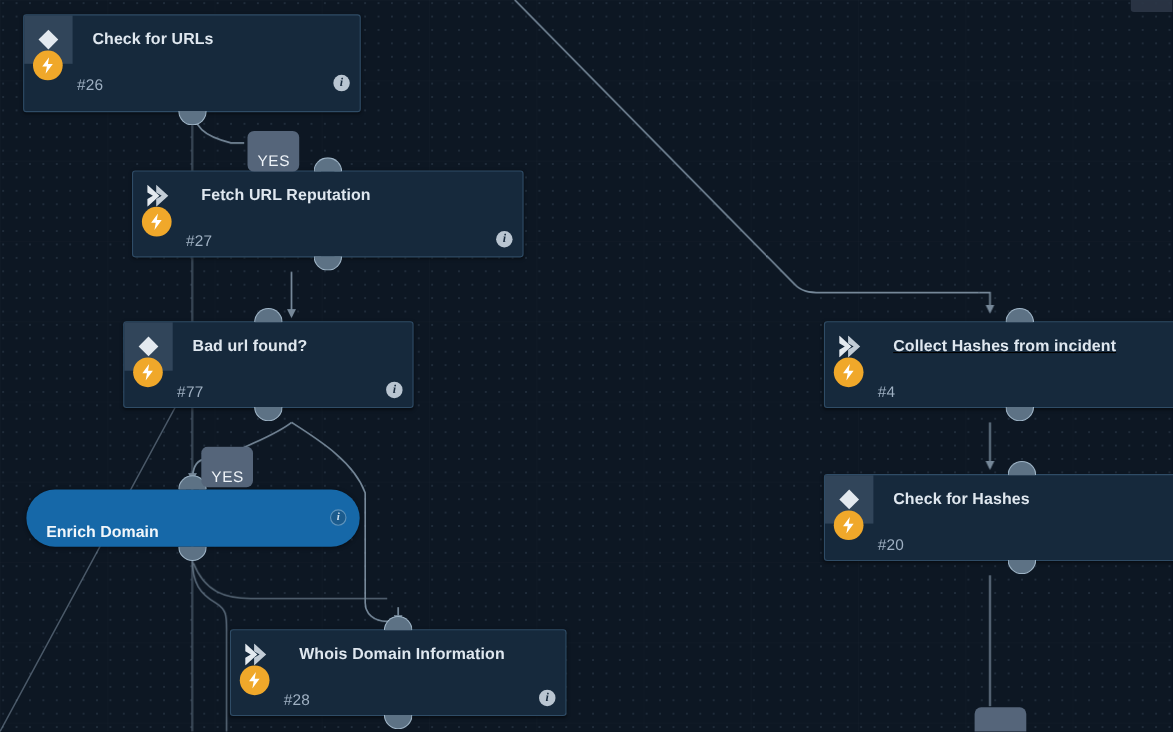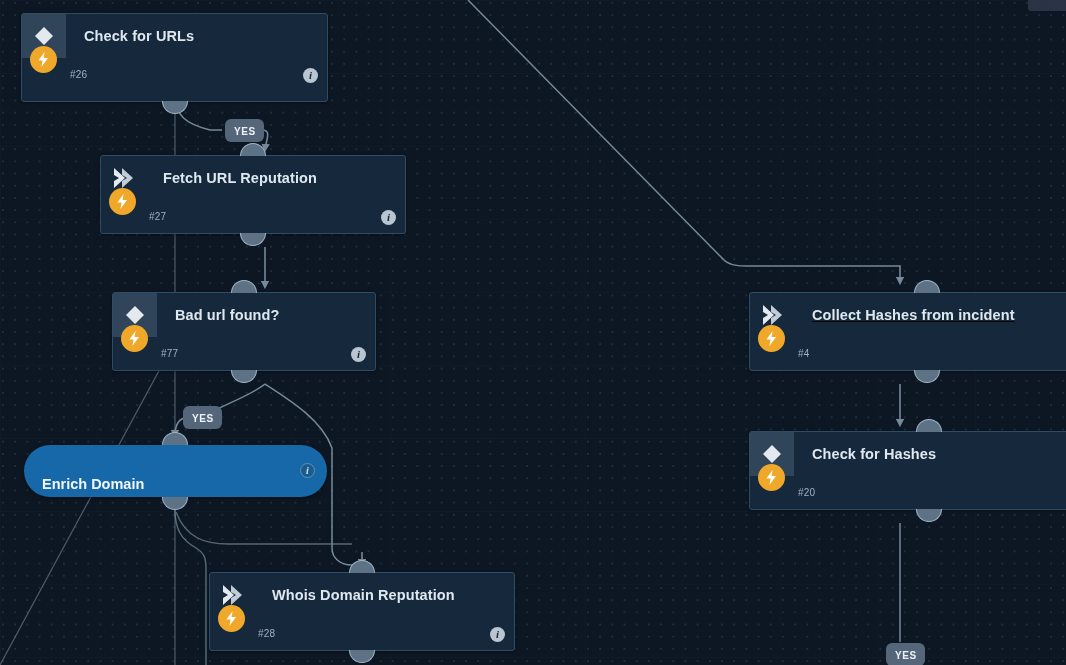--- a/index.html
+++ b/index.html
@@ -92,21 +92,21 @@
     border-radius: 50%;
     background: #f0a82a;
     display: flex;
     align-items: center;
     justify-content: center;
   }
   .node-id {
     position: absolute;
     left: 48px;
     top: 11px;
-    font-size: 10px;
+    font-size: 14px;
     color: #9fb0c2;
     letter-spacing: 0.2px;
   }
   .info-icon {
     position: absolute;
     right: 9px;
     top: 10px;
     width: 15px;
     height: 15px;
     border-radius: 50%;
@@ -178,25 +178,25 @@
     line-height: 14px;
     text-align: center;
     box-sizing: border-box;
   }
 
   
   .branch-label {
     position: absolute;
     background: #55657a;
     color: #eef3f8;
-    font-size: 10px;
-    font-weight: bold;
+    font-size: 14px;
+    font-weight: normal;
     letter-spacing: 0.6px;
     border-radius: 6px;
-    padding: 8px 8px 5px 9px;
+    padding: 22px 8px 5px 9px;
     line-height: 10px;
   }
 
   
   #topright-stub {
     position: absolute;
     right: 0;
     top: 0;
     width: 38px;
     height: 11px;
@@ -267,21 +267,21 @@
       <div class="bolt">
         <svg width="13" height="15" viewBox="0 0 13 15">
             <path d="M7.6 0 L1.4 8.4 H5.6 L4.4 15 L11 6.1 H6.6 Z" fill="#ffffff"></path>
           </svg>
       </div>
       <div class="node-id">#26</div>
       <div class="info-icon">i</div>
     </div>
   </div>
 
-  <div class="node" style="left:100px; top:155px; width:306px; height:79px;">
+  <div class="node" style="left:120px; top:155px; width:356px; height:79px;">
     <div class="conn top"></div>
     <div class="conn bottom"></div>
     <div class="node-head">
       <div class="node-iconbox" style="background:transparent;">
         <svg width="24" height="20" viewBox="0 0 24 20">
             <path d="M3 0 L14 10 L3 20 L3 13 L8 10 L3 7 Z" fill="#e3e9ef"></path>
             <path d="M11 0 L22 10 L11 20 L11 13 L16 10 L11 7 Z" fill="#c2ccd6"></path>
           </svg>
       </div>
       <div class="node-title">Fetch URL Reputation</div>
@@ -329,21 +329,21 @@
   <div class="node" style="left:209px; top:572px; width:306px; height:79px;">
     <div class="conn top"></div>
     <div class="conn bottom"></div>
     <div class="node-head">
       <div class="node-iconbox" style="background:transparent;">
         <svg width="24" height="20" viewBox="0 0 24 20">
             <path d="M3 0 L14 10 L3 20 L3 13 L8 10 L3 7 Z" fill="#e3e9ef"></path>
             <path d="M11 0 L22 10 L11 20 L11 13 L16 10 L11 7 Z" fill="#c2ccd6"></path>
           </svg>
       </div>
-      <div class="node-title">Whois Domain Reputation</div>
+      <div class="node-title">Whois Domain Information</div>
     </div>
     <div class="node-body">
       <div class="bolt">
         <svg width="13" height="15" viewBox="0 0 13 15">
             <path d="M7.6 0 L1.4 8.4 H5.6 L4.4 15 L11 6.1 H6.6 Z" fill="#ffffff"></path>
           </svg>
       </div>
       <div class="node-id">#28</div>
       <div class="info-icon">i</div>
     </div>

